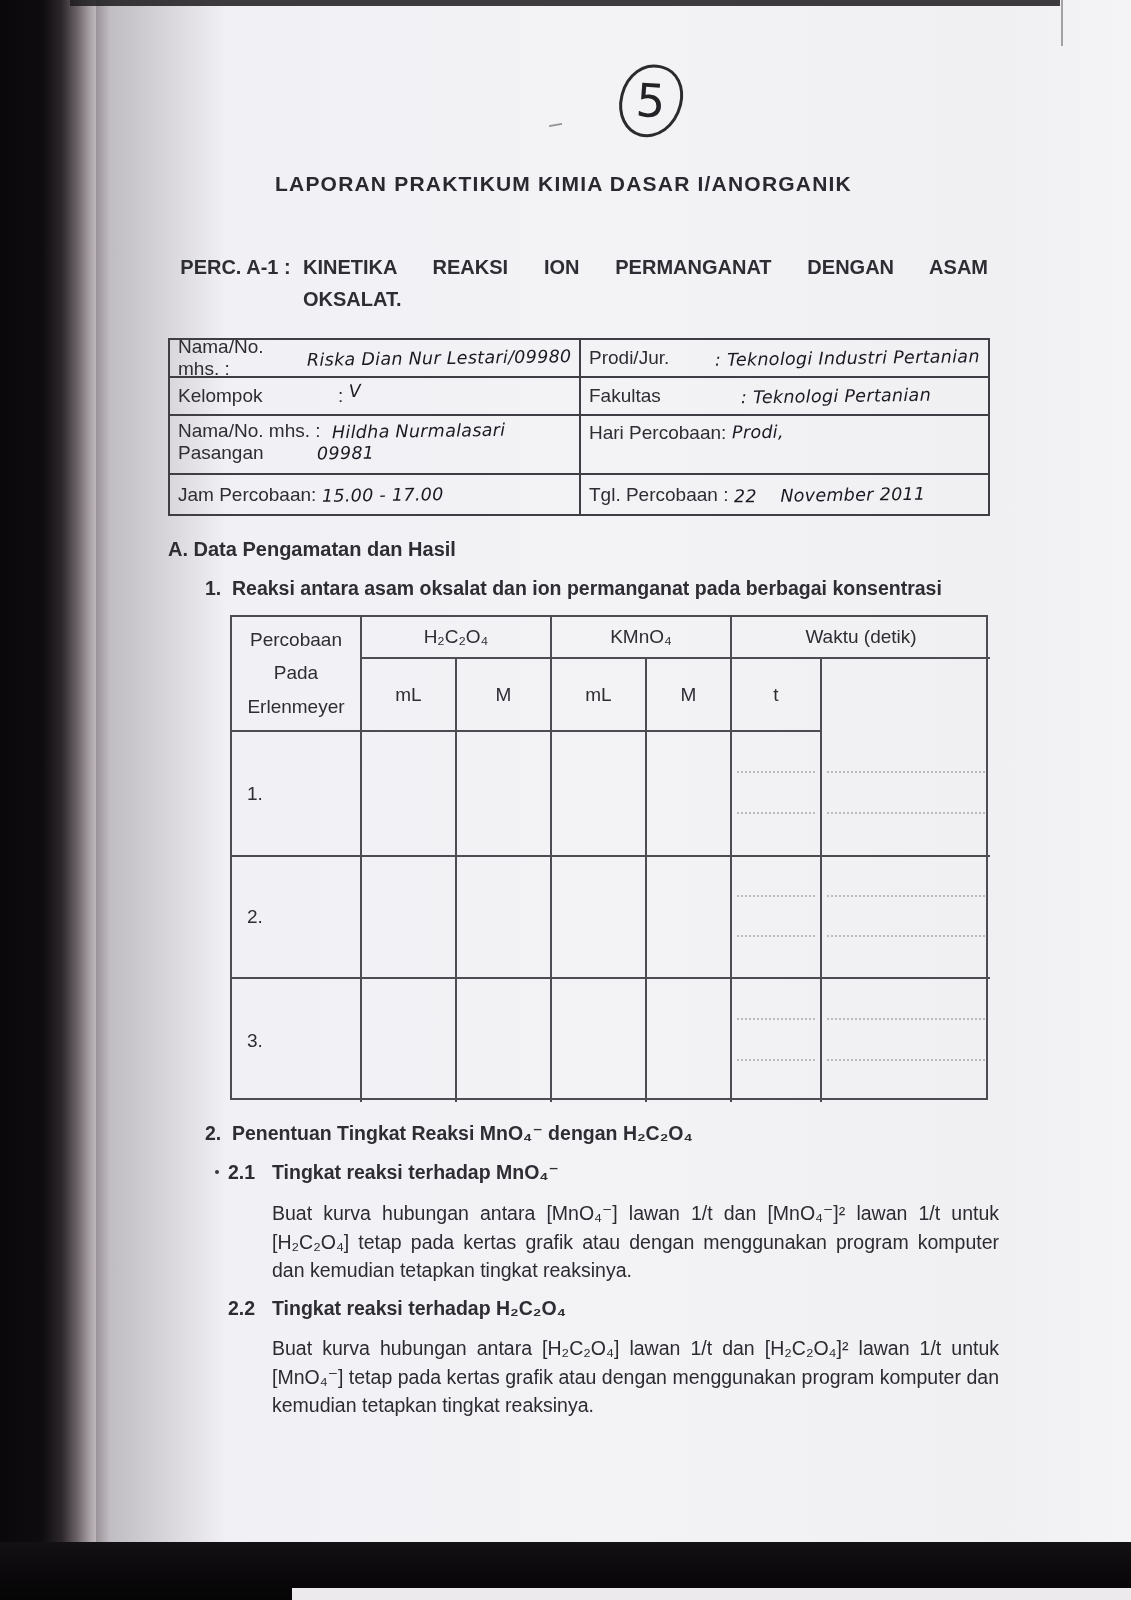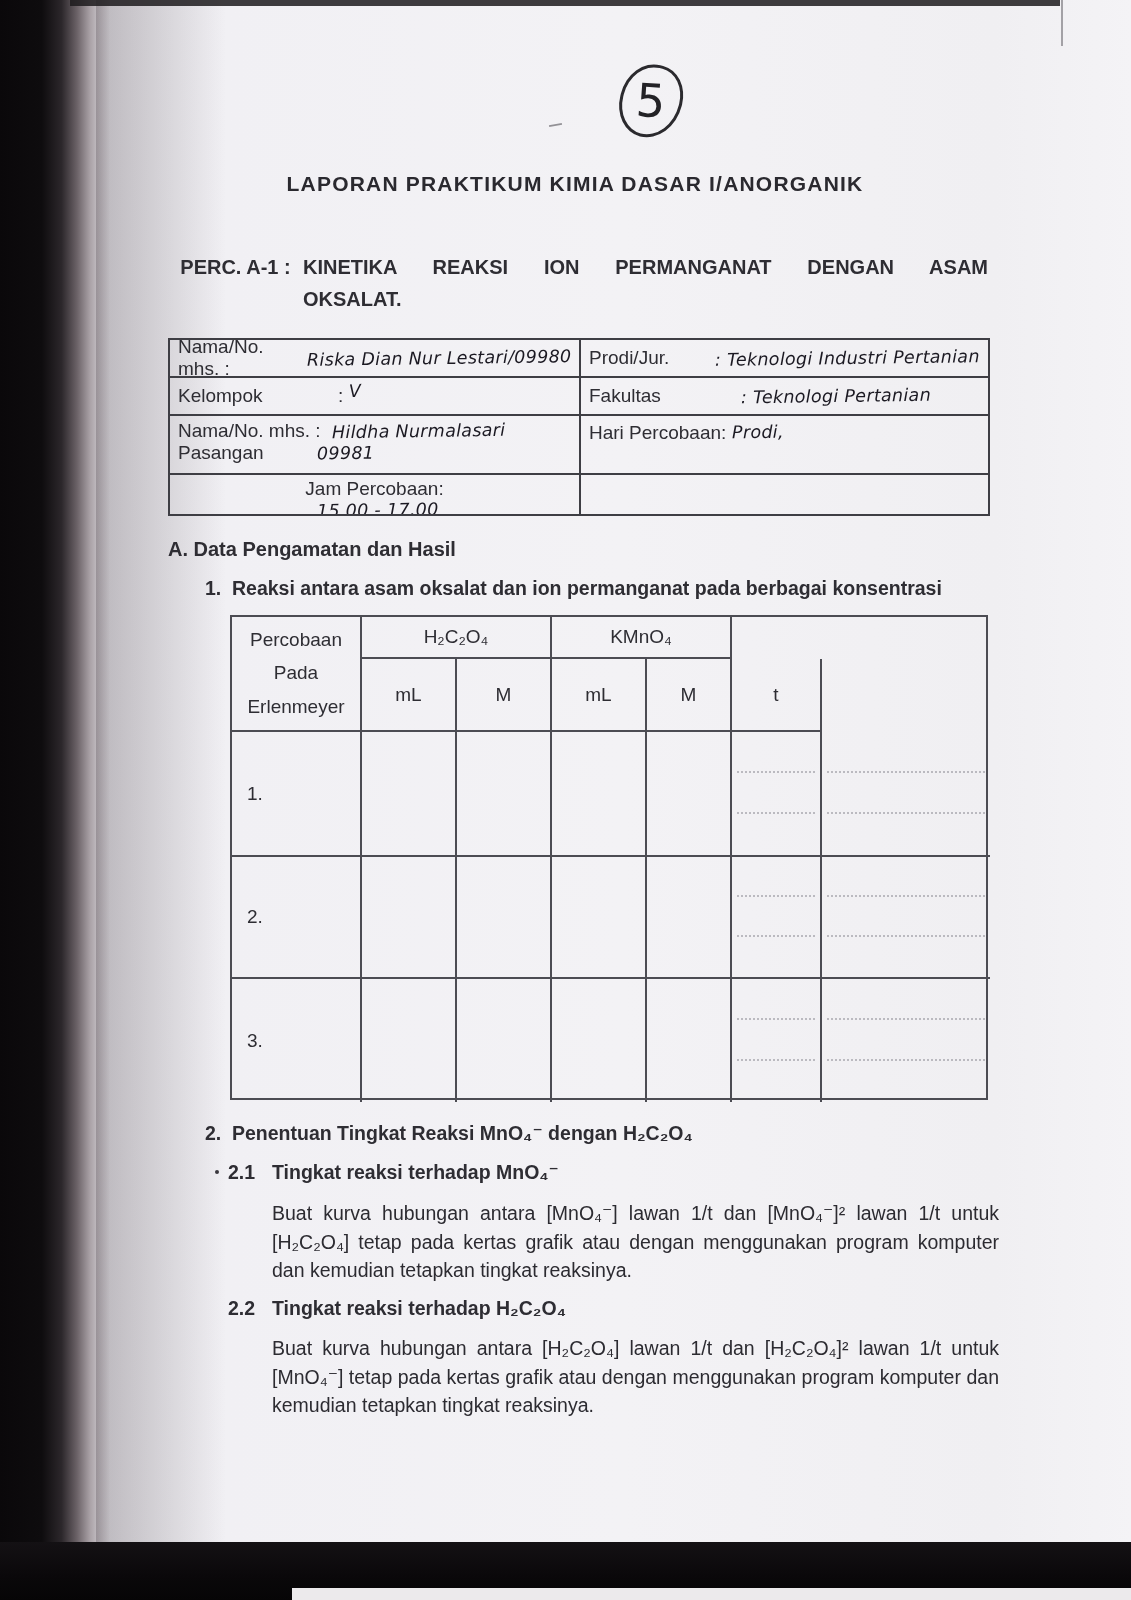--- a/index.html
+++ b/index.html
@@ -31,38 +31,38 @@
     position:absolute; top:64px; left:620px; width:62px; height:74px;
     border:3px solid #2b2a2e; border-radius:52% 46% 55% 48%;
     transform:rotate(14deg);
     display:flex; align-items:center; justify-content:center;
   }
   .pagenum { font-family:"DejaVu Sans",sans-serif; font-size:46px; color:#232226; transform:rotate(-10deg); }
   .dash-mark { position:absolute; top:124px; left:549px; width:13px; height:2px; background:#6a686d; transform:rotate(-10deg); opacity:.7; }
 
   .doc-title {
     position:absolute; top:172px; left:275px; width:600px;
-    text-align:center; font-size:21px; font-weight:bold; letter-spacing:1.2px; color:#2a292f;
+    font-size:21px; font-weight:bold; letter-spacing:1.2px; color:#2a292f;
   }
 
   .exp-block { position:absolute; top:256px; left:168px; width:820px; display:flex; }
   .exp-label { width:135px; font-size:20px; font-weight:bold; flex:none;text-align:center; }
   .exp-text { flex:1; }
   .exp-line1 { font-size:20px; font-weight:bold; text-align:justify; text-align-last:justify; }
   .exp-line2 { font-size:20px; font-weight:bold; margin-top:9px; }
 
   
   .iform {
     position:absolute; top:338px; left:168px; width:822px;
     display:grid; grid-template-columns:411px 1fr; grid-template-rows:38px 38px 59px 39px;
     border:2px solid #3e3e44; background:rgba(255,255,255,0.0);
   }
   .icell { border-right:2px solid #3e3e44; border-bottom:2px solid #3e3e44; padding:3px 8px; font-size:19px; overflow:hidden; }
   .icell:nth-child(even) { border-right:none; }
-  .icell:nth-child(n+7) { border-bottom:none;flex-direction:column; }
+  .icell:nth-child(n+7) { border-bottom:none; }
   .v-center { display:flex; align-items:center; }
   .r3-left { display:flex; flex-direction:column; justify-content:flex-start; padding-top:4px; }
   .r3-right { display:flex; align-items:flex-start; padding-top:6px; }
   .fline { white-space:nowrap; }
   .plbl { color:#2e2d33; }
   .lbl-fixed { display:inline-block; width:160px; }
   .lbl-right { display:inline-block; width:146px; }
   .hand {
     font-family:"DejaVu Sans","DejaVu Serif",sans-serif; font-style:italic;
     font-size:17.5px; color:#1b1922; margin-left:6px;
@@ -166,37 +166,42 @@
   </div>
   <div class="icell r3-right">
     <span class="plbl">Hari Percobaan:</span>
     <span class="hand">Prodi,</span>
   </div>
 
   <div class="icell v-center">
     <span class="plbl">Jam Percobaan:</span>
     <span class="hand">15.00 - 17.00</span>
   </div>
+  <div class="icell v-center">
+    <span class="plbl">Tgl. Percobaan :</span>
+    <span class="hand">22    November 2011</span>
+  </div>
 </div>
 
 <div class="sec-a">A. Data Pengamatan dan Hasil</div>
 
 <div class="list-item item1">
   <span class="no1">1.</span>
   <span>Reaksi antara asam oksalat dan ion permanganat pada berbagai konsentrasi</span>
 </div>
 
 <div class="dtable">
   <div class="dcell ghead" style="grid-area:1/2/2/4">H₂C₂O₄</div>
   <div class="dcell corner" style="grid-area:1/1/3/2">
     <div>Percobaan</div>
     <div>Pada</div>
     <div>Erlenmeyer</div>
   </div>
   <div class="dcell ghead" style="grid-area:1/4/2/6">KMnO₄</div>
+  <div class="dcell ghead no-r" style="grid-area:1/6/2/8">Waktu (detik)</div>
 
   <div class="dcell shead" style="grid-area:2/2/3/3">mL</div>
   <div class="dcell shead" style="grid-area:2/3/3/4">M</div>
   <div class="dcell shead" style="grid-area:2/4/3/5">mL</div>
   <div class="dcell shead" style="grid-area:2/5/3/6">M</div>
   <div class="dcell shead" style="grid-area:2/6/3/7">t</div>
 
   <div class="dcell rowlabel" style="grid-area:3/1/4/2">1.</div>
   <div class="dcell" style="grid-area:3/2/4/3"></div>
   <div class="dcell" style="grid-area:3/3/4/4"></div>

